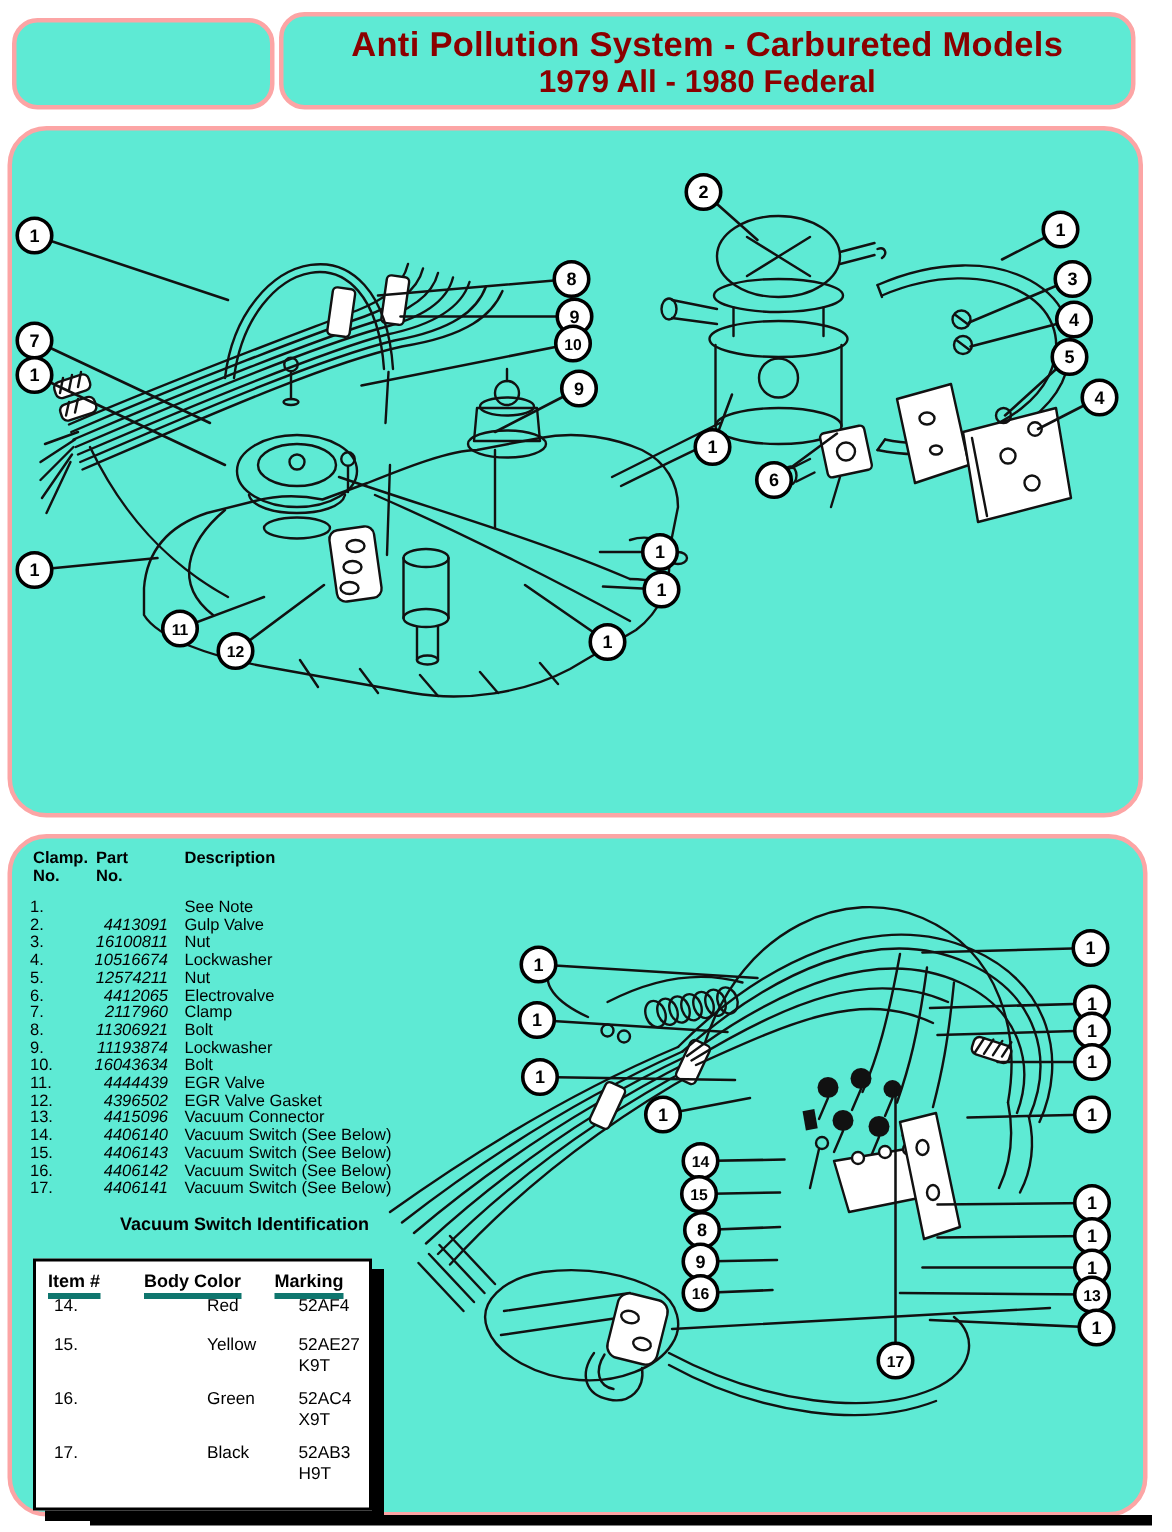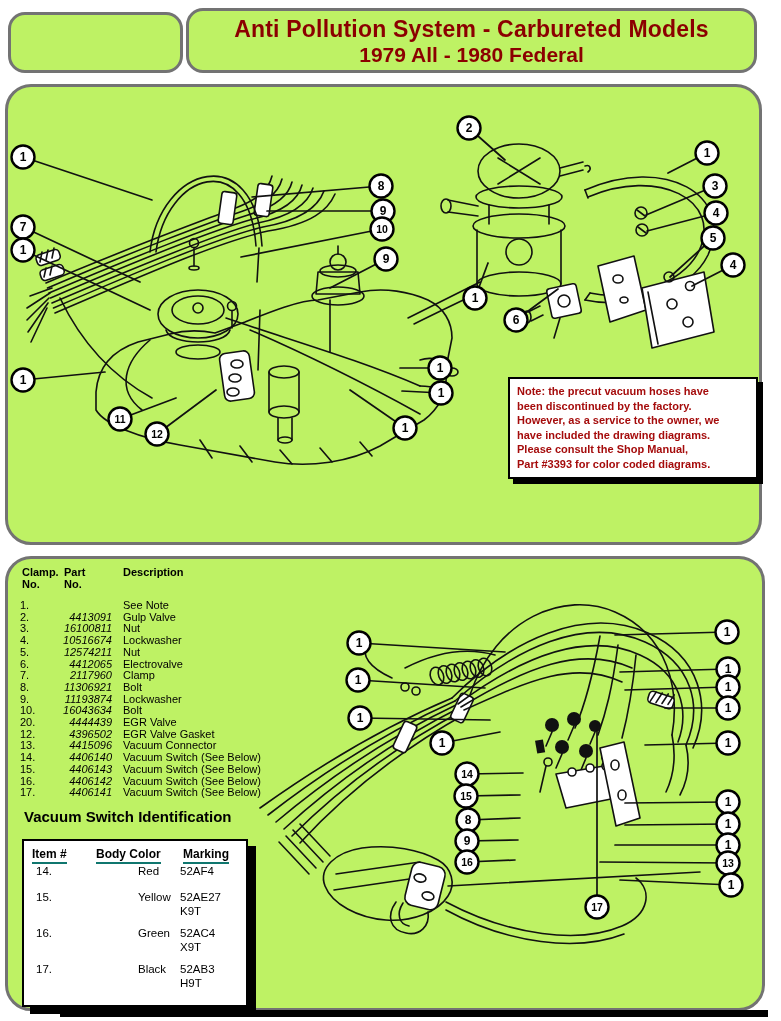--- a/index.html
+++ b/index.html
@@ -1,46 +1,46 @@
 <!DOCTYPE html>
 <html style="--title-color: #8b0000; --note-color: #a50c0c;"><head>
 <meta charset="utf-8">
 <style>
   :root{ --title-color:#8b0000; --note-color:#a50c0c; --ink:#000; }
   html,body{margin:0;padding:0;background:#fff;}
   .page{position:relative;width:781px;height:1021px;background:#fff;overflow:hidden;
         font-family:"Liberation Sans",sans-serif;color:#000;}
-  .box{position:absolute;border:3px solid #737373;border-radius:20px;background:#bef264;box-sizing:border-box;}
+  .box{position:absolute;border:3px solid #fca5a5;border-radius:20px;background:#5eead4;box-sizing:border-box;}
   .box-blank{left:8px;top:12px;width:175px;height:61px;border-radius:17px;}
   .box-title{left:186px;top:8px;width:571px;height:65px;border-radius:17px;text-align:center;}
   .t1{margin-top:5px;font-size:23px;font-weight:bold;color:var(--title-color);letter-spacing:.2px;}
   .t2{font-size:21px;font-weight:bold;color:var(--title-color);}
   .box-upper{left:5px;top:84px;width:757px;height:461px;border-radius:26px;}
   .box-lower{left:5px;top:556px;width:760px;height:455px;border-radius:26px;}
   svg.layer{position:absolute;left:0;top:0;z-index:2;}
   .note{position:absolute;left:508px;top:377px;width:250px;z-index:3;background:#fff;
         border:2px solid #000;box-shadow:5px 5px 0 #000;box-sizing:border-box;padding:5px 7px;}
   .note span{display:block;white-space:pre-line;font-size:11px;font-weight:bold;line-height:14.6px;color:var(--note-color);}
   .parts{position:absolute;left:20px;top:566px;width:252px;z-index:3;font-size:11px;}
   .phead{position:relative;height:34px;font-weight:bold;}
   .phead span{position:absolute;white-space:pre-line;line-height:12px;}
   .ph1{left:2px;} .ph2{left:44px;} .ph3{left:103px;}
   .prow{display:grid;grid-template-columns:30px 62px 1fr;line-height:11.7px;}
   .prow .c2{text-align:right;font-style:italic;}
   .prow .c3{padding-left:11px;}
-  .swid-title{position:absolute;left:24px;top:809px;width:222px;text-align:left;z-index:3;
-              font-weight:bold;font-size:15px;line-height:15px;}
+  .swid-title{position:absolute;left:24px;top:809px;width:222px;text-align:right;z-index:3;
+              font-weight:bold;font-size:12px;line-height:15px;}
   .swtable{position:absolute;left:22px;top:839px;width:226px;height:168px;z-index:3;background:#fff;
            border:2px solid #000;box-shadow:8px 7px 0 #000;box-sizing:border-box;font-size:11.5px;}
   .shead{position:relative;height:24px;font-weight:bold;font-size:12px;}
-  .shead span{position:absolute;top:6px;border-bottom:2px solid #0f766e;padding-bottom:1px;}
+  .shead span{position:absolute;top:6px;border-bottom:4px solid #0f766e;padding-bottom:1px;}
   .sh1{left:8px;} .sh2{left:72px;} .sh3{left:159px;}
   .srow{position:relative;}
   .srow span{position:absolute;top:0;white-space:pre-line;line-height:13.5px;}
-  .sc1{left:12px;} .sc2{left:78px;padding-left:36px;} .sc3{left:156px;}
+  .sc1{left:12px;} .sc2{left:78px;padding-left:36px;} .sc3{left:175px;}
   .bottom-bar{position:absolute;left:60px;top:1010px;width:708px;height:7px;background:#000;z-index:4;}
   .pageno{position:absolute;left:2px;top:1040px;z-index:5;font-weight:normal;font-style:italic;font-size:12px;}
 </style>
 </head>
 <body>
 
 <div class="page">
 
   <div class="box box-blank"></div>
 
@@ -447,28 +447,20 @@
           <text x="728" y="867" text-anchor="middle" fill="#000" stroke="none" font-family="&quot;Liberation Sans&quot;,sans-serif" font-size="10.5" font-weight="bold">13</text>
         </g>
         <g>
           <line x1="731" y1="885" x2="620" y2="880" stroke="#111" stroke-width="1.7"></line>
           <circle cx="731" cy="885" r="11.5" fill="#fff" stroke="#000" stroke-width="2.4"></circle>
           <text x="731" y="889" text-anchor="middle" fill="#000" stroke="none" font-family="&quot;Liberation Sans&quot;,sans-serif" font-size="12" font-weight="bold">1</text>
         </g>
       </g>
   </svg>
 
-  <div class="note">
-    <span>Note: the precut vacuum hoses have
-been discontinued by the factory.
-However, as a service to the owner, we
-have included the drawing diagrams.
-Please consult the Shop Manual,
- Part #3393 for color coded diagrams.</span>
-  </div>
 
   <div class="parts">
     <div class="phead">
       <span class="ph1">Clamp.
 No.</span>
       <span class="ph2">Part
 No.</span>
       <span class="ph3">Description</span>
     </div>
     <div>
@@ -516,21 +508,21 @@
           <span class="c1">9.</span>
           <span class="c2">11193874</span>
           <span class="c3">Lockwasher</span>
         </div>
         <div class="prow">
           <span class="c1">10.</span>
           <span class="c2">16043634</span>
           <span class="c3">Bolt</span>
         </div>
         <div class="prow">
-          <span class="c1">20.</span>
+          <span class="c1">11.</span>
           <span class="c2">4444439</span>
           <span class="c3">EGR Valve</span>
         </div>
         <div class="prow">
           <span class="c1">12.</span>
           <span class="c2">4396502</span>
           <span class="c3">EGR Valve Gasket</span>
         </div>
         <div class="prow">
           <span class="c1">13.</span>

